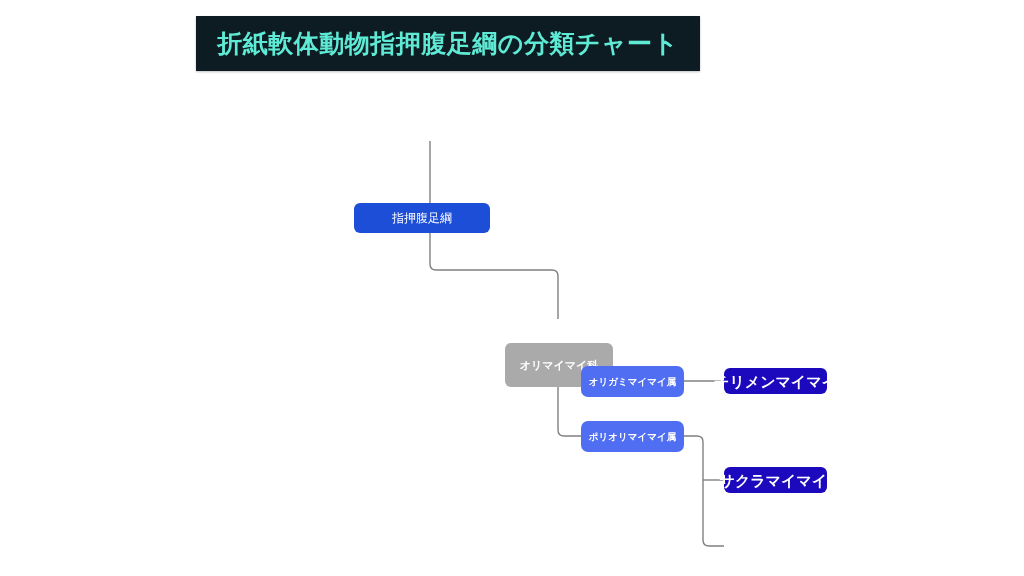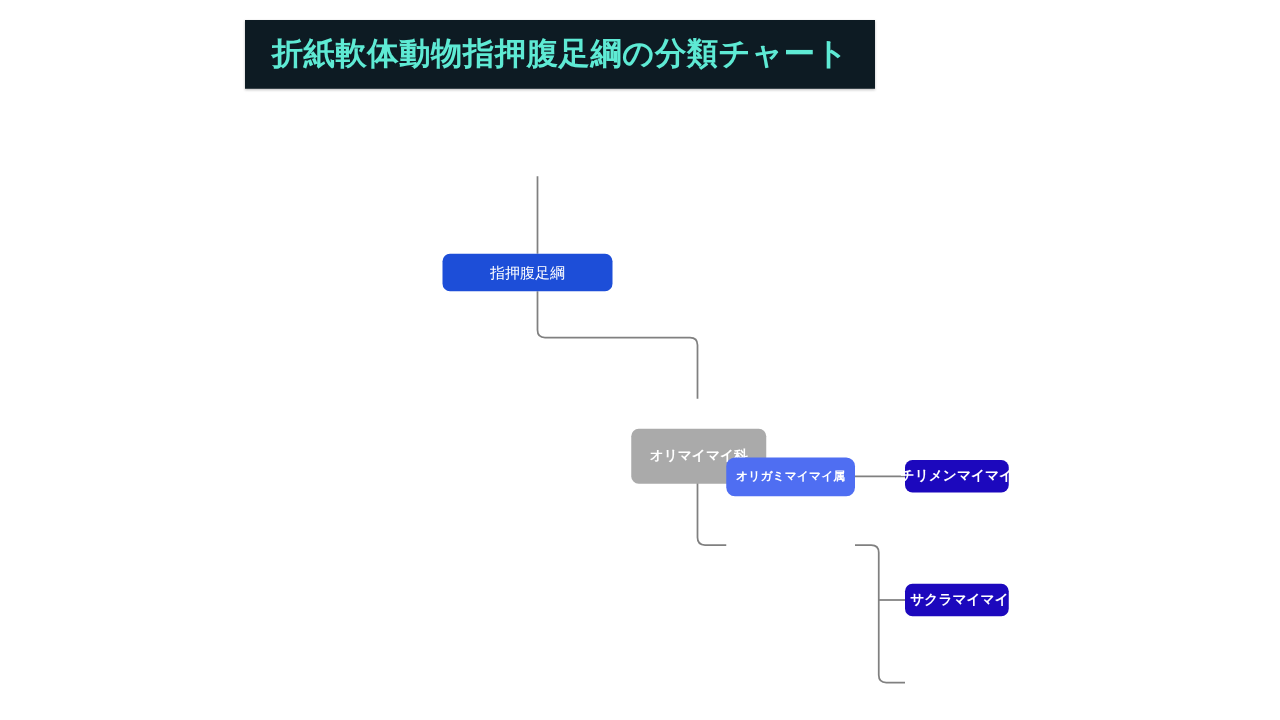--- a/index.html
+++ b/index.html
@@ -94,24 +94,24 @@
     height: 31px;
     background: #4f6ef2;
     font-size: 9.5px;
     font-weight: bold;
     border-radius: 7px;
   }
   .genus-a { left: 581px; top: 366px; text-align: center; }
   .genus-b { left: 581px; top: 421px; }
 
   .lvl-species {
-    width: 83px;
+    width: 103px;
     height: 26px;
     background: #1c08bd;
-    font-size: 11px;
+    font-size: 15px;
     font-weight: bold;
     border-radius: 6px;
   }
   .species-a { left: 724px; top: 368px; }
   .species-b { left: 724px; top: 467px; justify-content: flex-end; }
   .species-c { left: 724px; top: 533px; }
 
   
   #connectors {
     position: absolute;
@@ -159,20 +159,23 @@
   </div>
 
   <div class="node lvl-family">
     <span class="node-label">オリマイマイ科</span>
   </div>
 
   <div class="node lvl-genus genus-a">
     <span class="node-label">オリガミマイマイ属</span>
   </div>
 
+  <div class="node lvl-genus genus-b">
+    <span class="node-label">ポリオリマイマイ属</span>
+  </div>
 
   <div class="node lvl-species species-a">
     <span class="node-label">チリメンマイマイ</span>
   </div>
 
   <div class="node lvl-species species-b">
     <span class="node-label">サクラマイマイ</span>
   </div>
 
 

